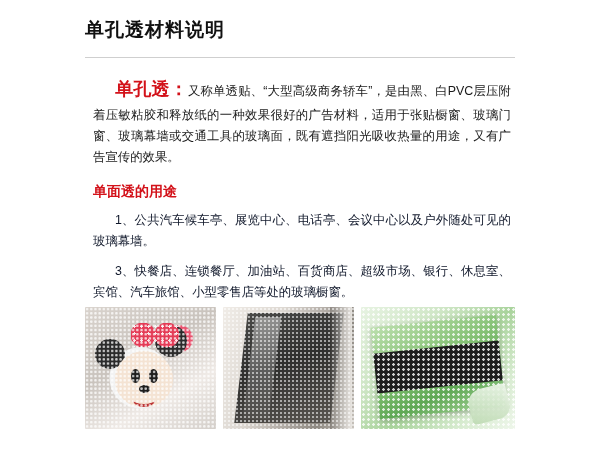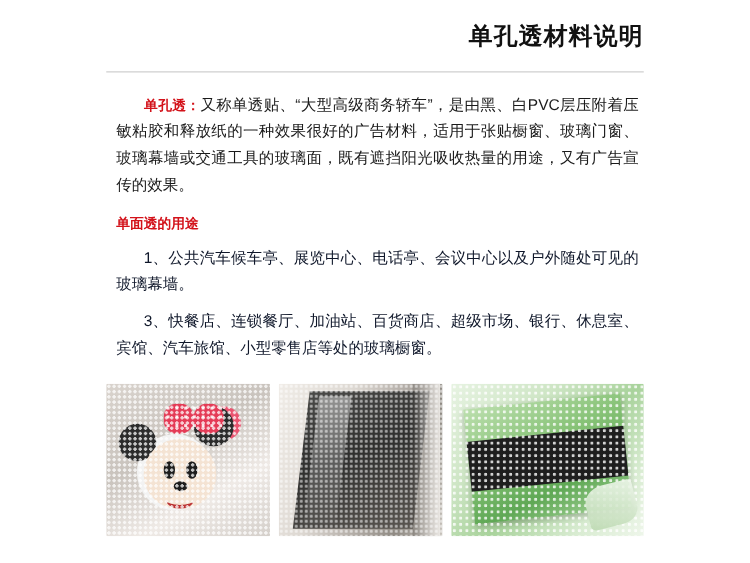--- a/index.html
+++ b/index.html
@@ -22,21 +22,21 @@
   }
   .content {
     position: absolute;
     left: 85px;
     top: 0;
     width: 430px;
     height: 450px;
     background: #ffffff;
   }
   .title {
-    text-align: right;
+    text-align: left;
     font-size: 19px;
     font-weight: bold;
     color: #111111;
     letter-spacing: 1px;
     padding-top: 18px;
     line-height: 1.3;
   }
   .divider {
     width: 100%;
     height: 1px;
@@ -50,31 +50,31 @@
     margin-top: 16px;
     font-size: 12.4px;
     line-height: 1.72;
     color: #1a1a1a;
     text-align: justify;
     text-indent: 0;
   }
   .para1 .lead {
     color: #d3121a;
     font-weight: bold;
-    font-size: 11px;
+    font-size: 18px;
   }
   .para1 .indent {
     display: inline-block;
     width: 22px;
   }
   .section-head {
     margin-top: 11px;
     color: #d3121a;
     font-weight: bold;
-    font-size: 11px;
+    font-size: 14px;
     line-height: 1.5;
   }
   .item {
     margin-top: 8px;
     font-size: 12.4px;
     line-height: 1.72;
     color: #0f172a;
     text-align: justify;
   }
   .item .cont {

